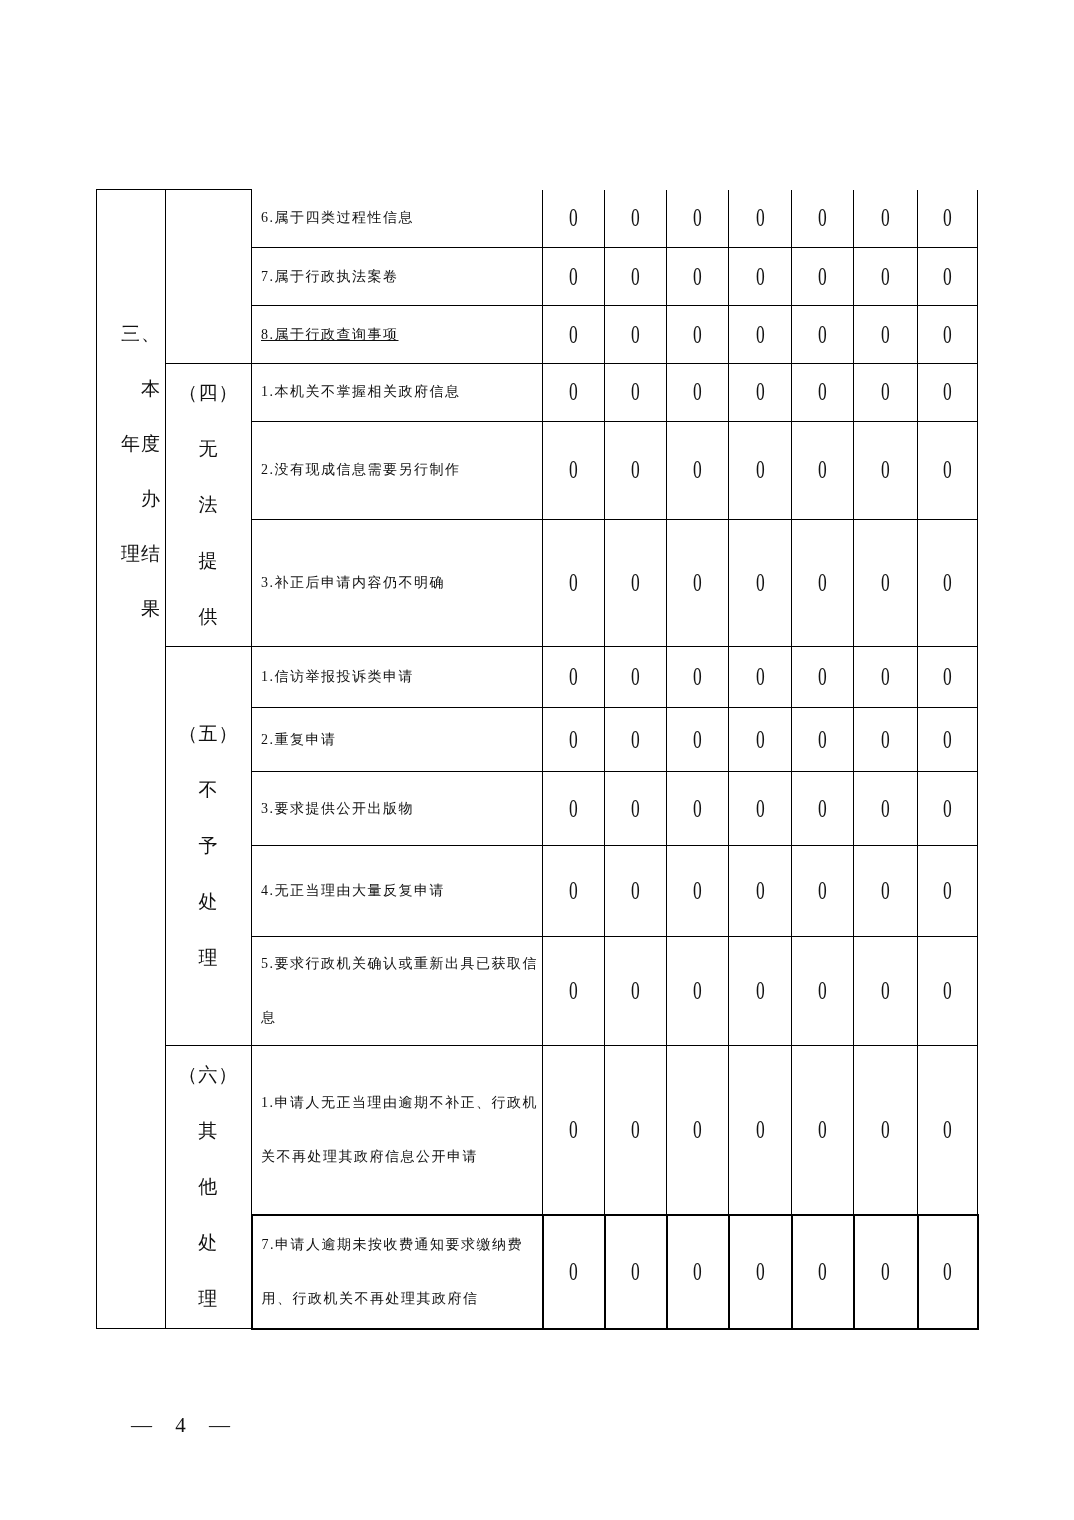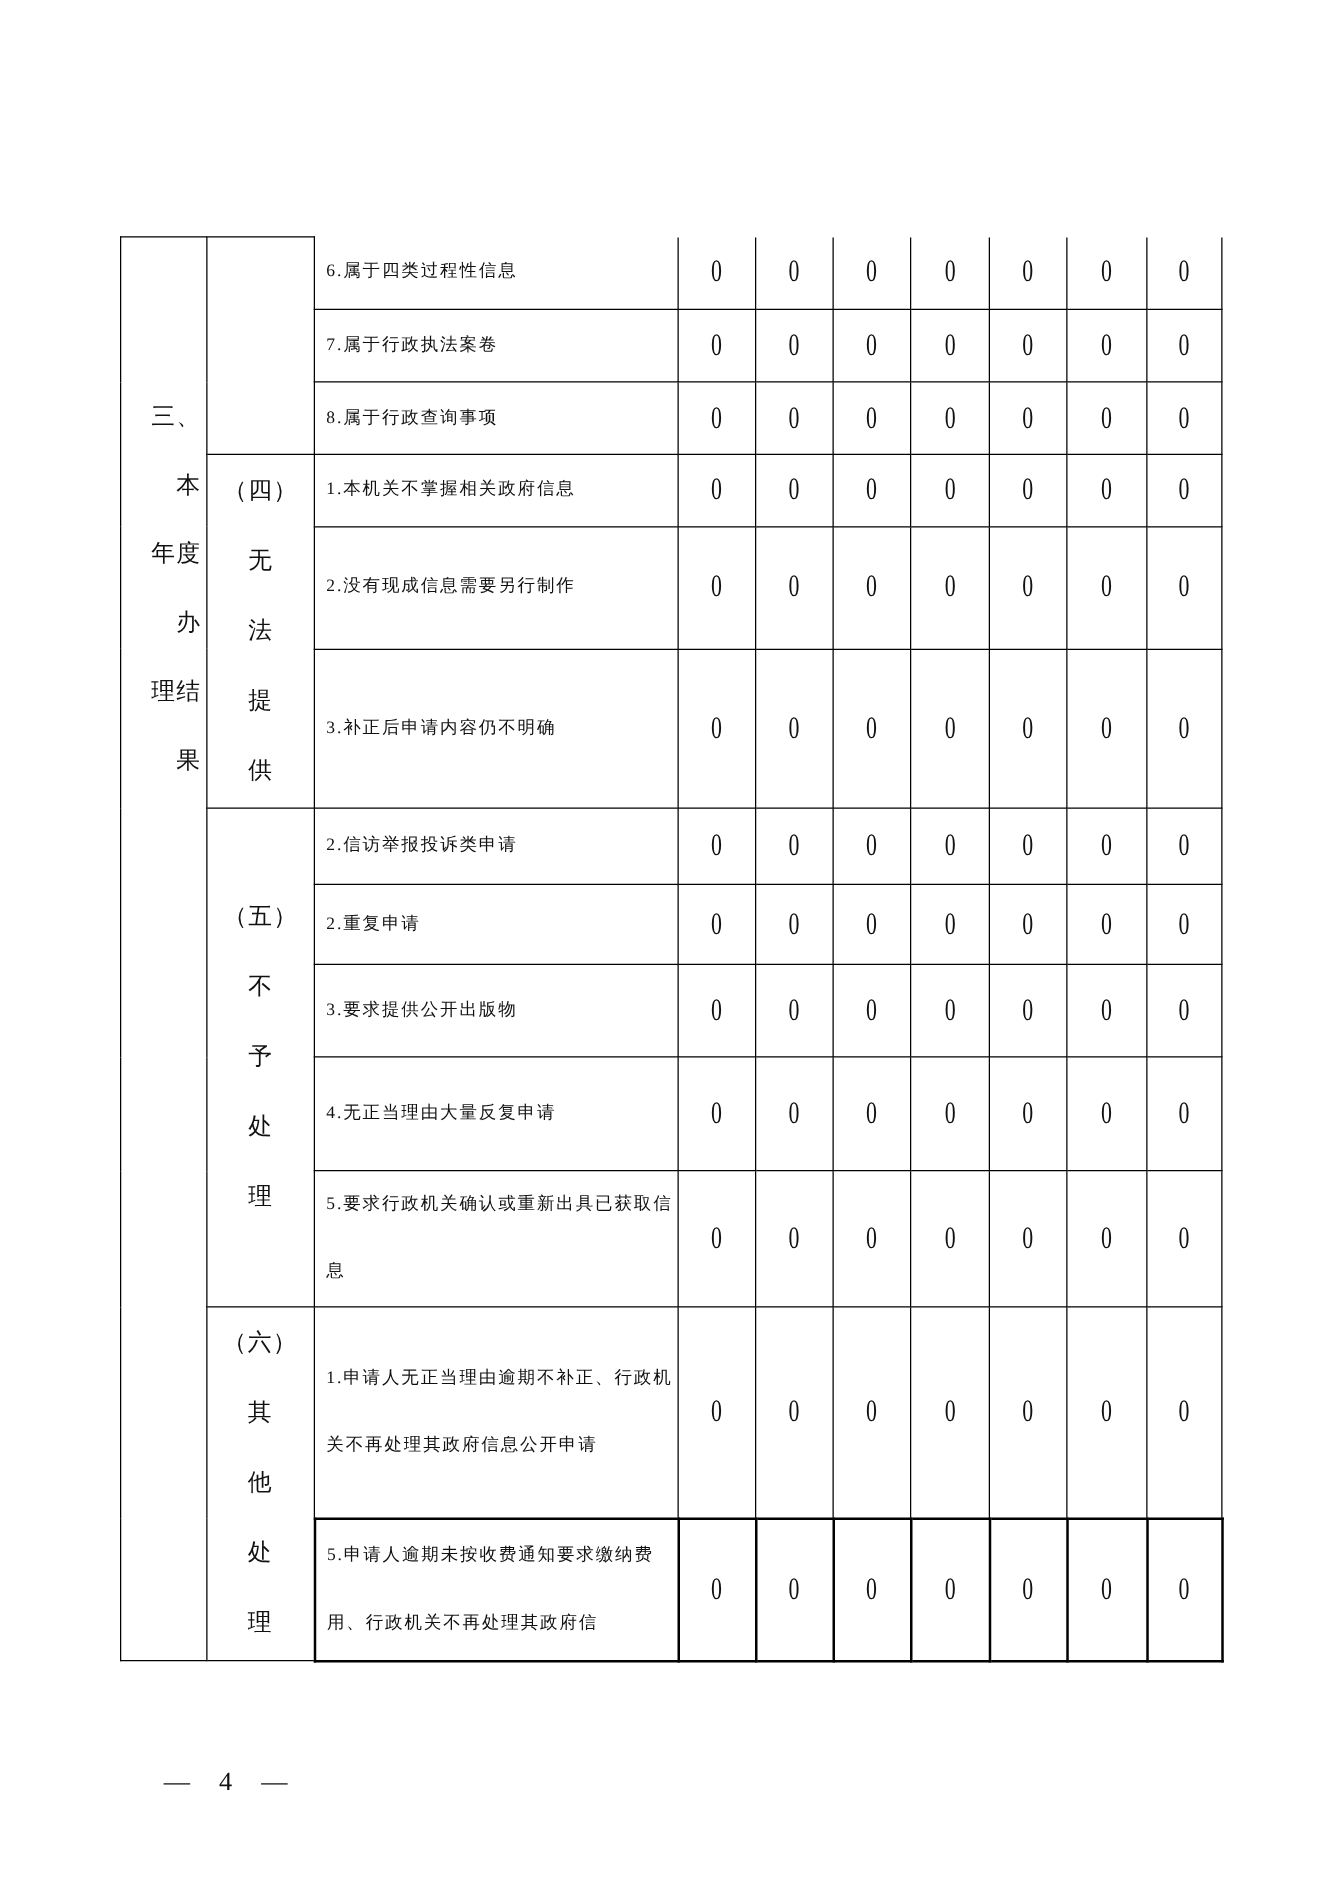--- a/index.html
+++ b/index.html
@@ -31,21 +31,21 @@
   }
   
   col.c-section  { width: 69px; }
   col.c-category { width: 86px; }
   col.c-item     { width: 291px; }
   col.c-val      { width: 62px; }
   col.c-val4     { width: 63px; }
   col.c-val6     { width: 64px; }
   col.c-val7     { width: 60px; }
   
-  tr.r0 { height: 58px; }  tr.r1 { height: 58px; }  tr.r2 { height: 58px; }
+  tr.r0 { height: 58px; }  tr.r1 { height: 58px; }  tr.r2 { height: 58px; text-decoration: underline; }
   tr.r3 { height: 57px; }  tr.r4 { height: 97px; margin-left: 44px; }  tr.r5 { height: 126px; margin-top: 48px; }
   tr.r6 { height: 61px; }  tr.r7 { height: 64px; }  tr.r8 { height: 74px; }
   tr.r9 { height: 91px; }  tr.r10 { height: 95px; } tr.r11 { height: 168px; }
   tr.r12 { height: 112px; }
   
   tr.r0 td.item-cell, tr.r0 td.value-cell { border-top: none; }
   tr.r0 td.section-cell, tr.r0 td.category-cell { border-top: 1px solid #000; }
   
   tr.last td { border-width: 2px; }
 
@@ -181,21 +181,21 @@
           <td class="value-cell"><span class="zero">0</span></td>
           <td class="value-cell"><span class="zero">0</span></td>
           <td class="value-cell"><span class="zero">0</span></td>
         </tr>
         <tr class="r6">
           <td class="category-cell" rowspan="5">（五）
 不
 予
 处
 理</td>
-          <td class="item-cell">2.信访举报投诉类申请</td>
+          <td class="item-cell">1.信访举报投诉类申请</td>
           <td class="value-cell"><span class="zero">0</span></td>
           <td class="value-cell"><span class="zero">0</span></td>
           <td class="value-cell"><span class="zero">0</span></td>
           <td class="value-cell"><span class="zero">0</span></td>
           <td class="value-cell"><span class="zero">0</span></td>
           <td class="value-cell"><span class="zero">0</span></td>
           <td class="value-cell"><span class="zero">0</span></td>
         </tr>
         <tr class="r7">
           <td class="item-cell">2.重复申请</td>
@@ -246,21 +246,21 @@
           <td class="item-cell">1.申请人无正当理由逾期不补正、行政机关不再处理其政府信息公开申请</td>
           <td class="value-cell"><span class="zero">0</span></td>
           <td class="value-cell"><span class="zero">0</span></td>
           <td class="value-cell"><span class="zero">0</span></td>
           <td class="value-cell"><span class="zero">0</span></td>
           <td class="value-cell"><span class="zero">0</span></td>
           <td class="value-cell"><span class="zero">0</span></td>
           <td class="value-cell"><span class="zero">0</span></td>
         </tr>
         <tr class="r12 last">
-          <td class="item-cell">5.申请人逾期未按收费通知要求缴纳费用、行政机关不再处理其政府信</td>
+          <td class="item-cell">7.申请人逾期未按收费通知要求缴纳费用、行政机关不再处理其政府信</td>
           <td class="value-cell"><span class="zero">0</span></td>
           <td class="value-cell"><span class="zero">0</span></td>
           <td class="value-cell"><span class="zero">0</span></td>
           <td class="value-cell"><span class="zero">0</span></td>
           <td class="value-cell"><span class="zero">0</span></td>
           <td class="value-cell"><span class="zero">0</span></td>
           <td class="value-cell"><span class="zero">0</span></td>
         </tr>
       </tbody>
   </table>

